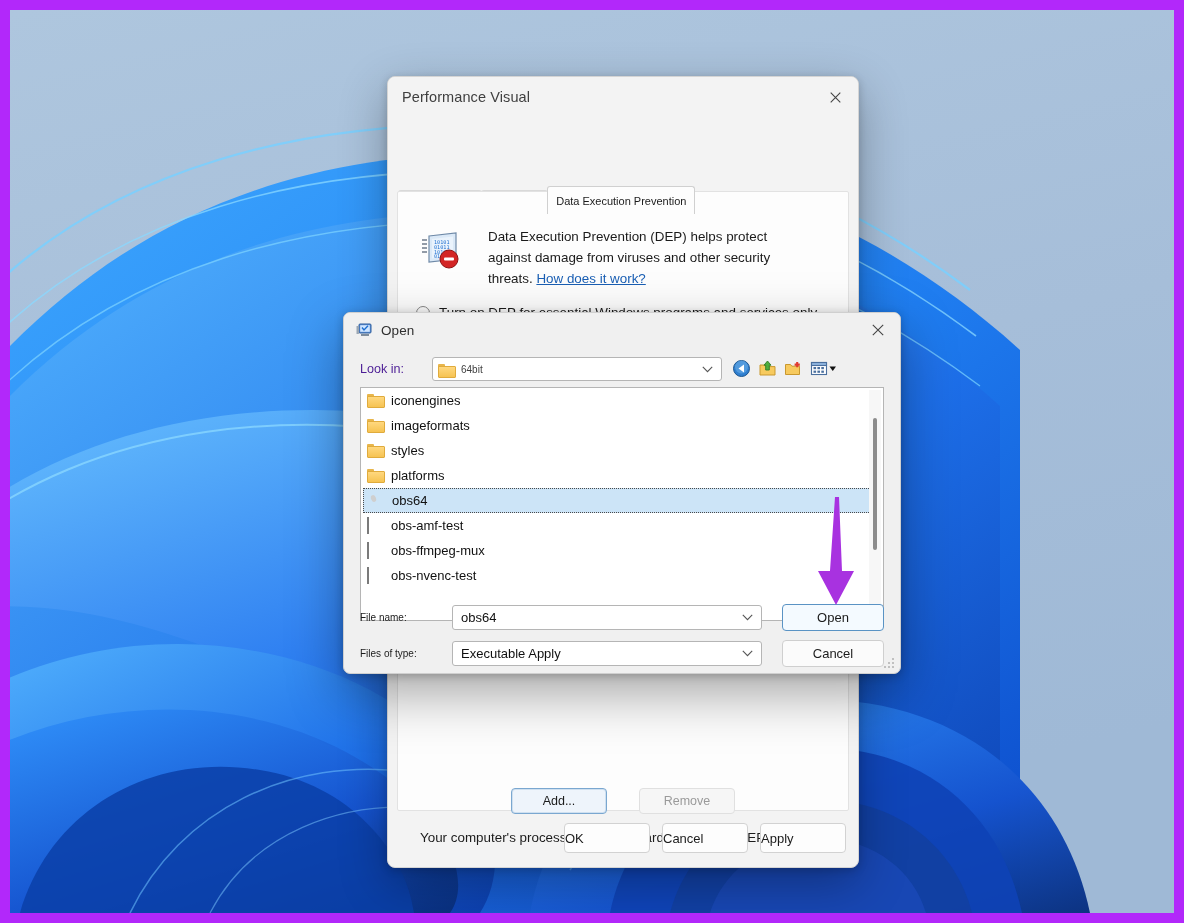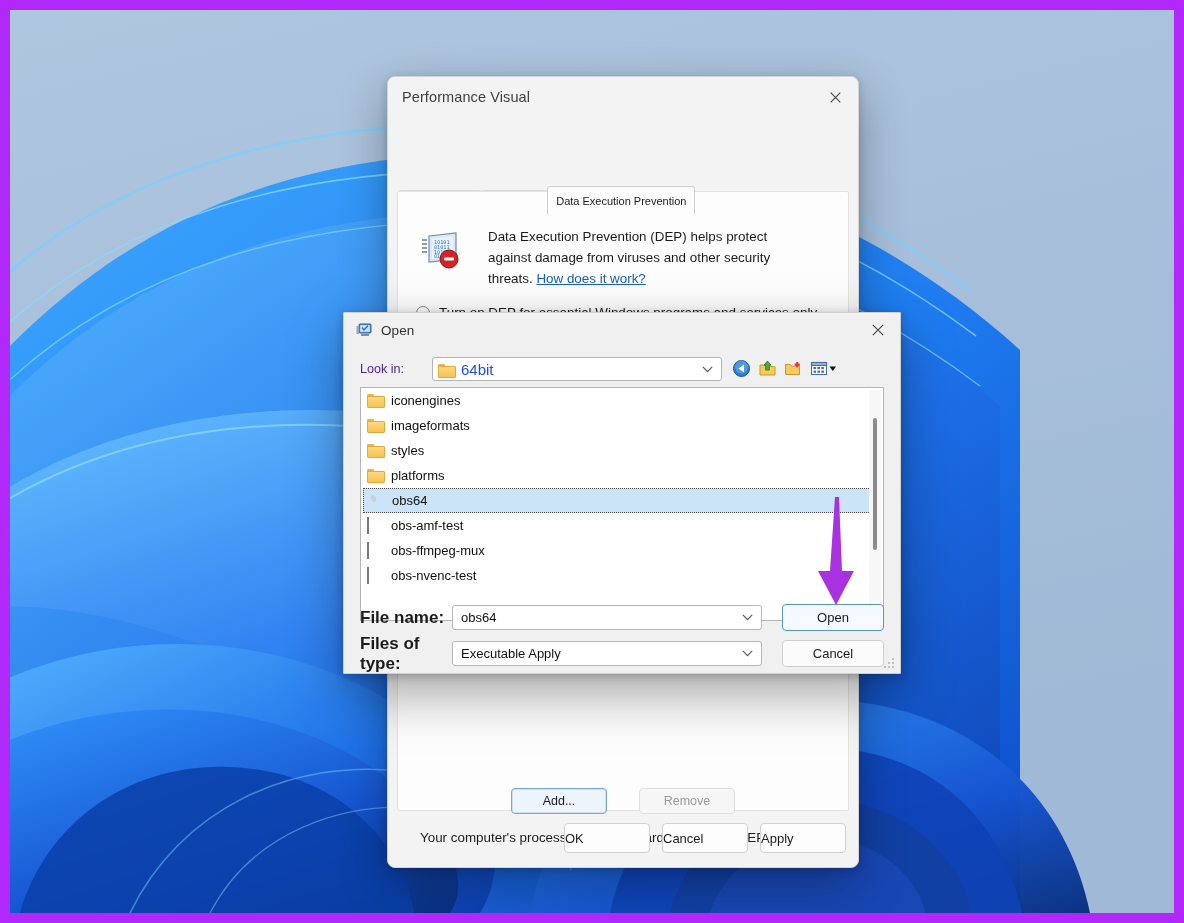--- a/index.html
+++ b/index.html
@@ -128,21 +128,21 @@
     width:86px; height:30px; border-radius:4px;
     background:#fdfdfd; border:1px solid #d2d2d2;
     font-size:13px; color:#1b1b1b;
     display:flex; align-items:center; justify-content:flex-start;
   }
 
   
   #open {
     left:333px; top:302px; width:558px; height:362px;
     background:#f0f0f0;
-    border-radius:1px;
+    border-radius:7px;
     border:1px solid #cfcfcf;
     box-shadow: 0 20px 54px rgba(0,0,0,.35), 0 2px 10px rgba(0,0,0,.22);
   }
   #open .titlebar { height:34px; padding-left:12px; background:#f0f0f0; }
   #open .title-text { font-size:13.5px; color:#303030; margin-left:8px; }
   #open .closebtn { width:44px; height:34px; }
 
   .pcicon {
     width:17px;height:15px;position:relative;flex:0 0 17px;
   }
@@ -165,21 +165,21 @@
   }
   .folder::before{
     content:"";position:absolute;left:0;top:1px;width:7px;height:3px;
     background:#e8b64c;border-radius:1px 1px 0 0;
   }
   .folder::after{
     content:"";position:absolute;left:0;top:3px;width:16px;height:10px;
     background:linear-gradient(180deg,#ffd87f,#f6c352);
     border:1px solid #e0ab3c;border-radius:1px;
   }
-  .combo-text { font-size:15px; color:#1d4ed8; }
+  .combo-text { font-size:10px; color:#404040; }
 
   .toolbtns { display:flex; align-items:center; gap:6px; margin-left:10px; }
   .tb { width:20px;height:20px;position:relative; }
 
   .filelist {
     position:absolute; left:16px; top:74px; right:16px; height:234px;
     background:#fff; border:1px solid #b5b5b5;
     overflow:hidden;
   }
   .frow {
@@ -217,21 +217,21 @@
     position:absolute; left:4px; top:28px; width:4px; height:132px;
     background:#8c8c8c; border-radius:2px;
   }
 
   .fname-row, .ftype-row {
     position:absolute; left:16px; right:16px; height:25px;
     display:flex; align-items:center;
   }
   .fname-row { top:292px; }
   .ftype-row { top:328px; }
-  .fld-lbl { width:92px; font-size:17px; color:#1b1b1b;font-weight:bold; }
+  .fld-lbl { width:92px; font-size:10px; color:#1b1b1b; }
   .fld {
     height:25px; width:310px; background:#fff;
     border:1px solid #b5b5b5; border-radius:3px;
     display:flex; align-items:center; padding-left:8px;
     font-size:13px; color:#101010; position:relative;
   }
   .ob {
     position:absolute; right:16px; width:102px; height:27px;
     border-radius:4px; background:#fbfbfb; border:1px solid #cfcfcf;
     display:flex;align-items:center;justify-content:center;

